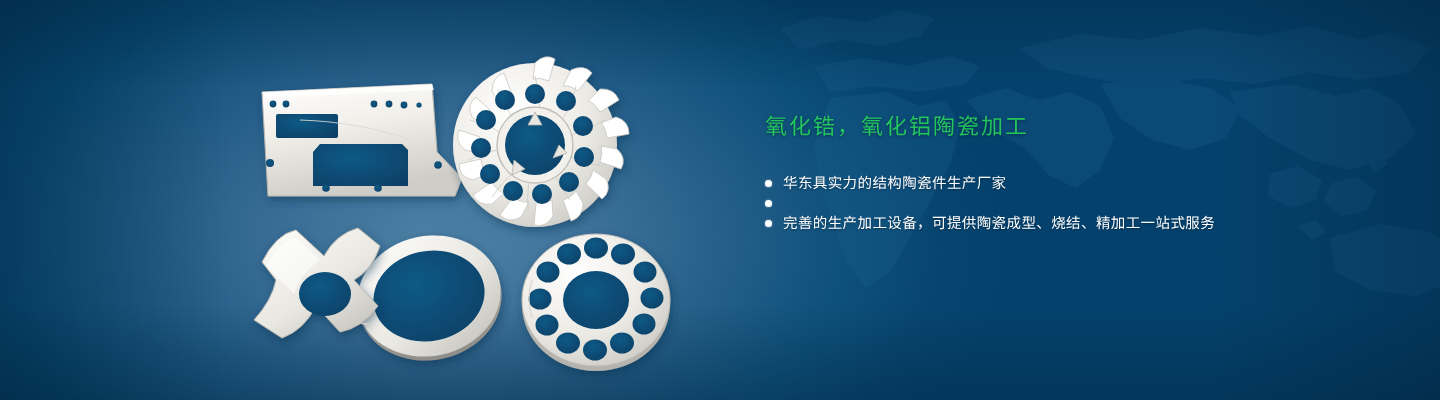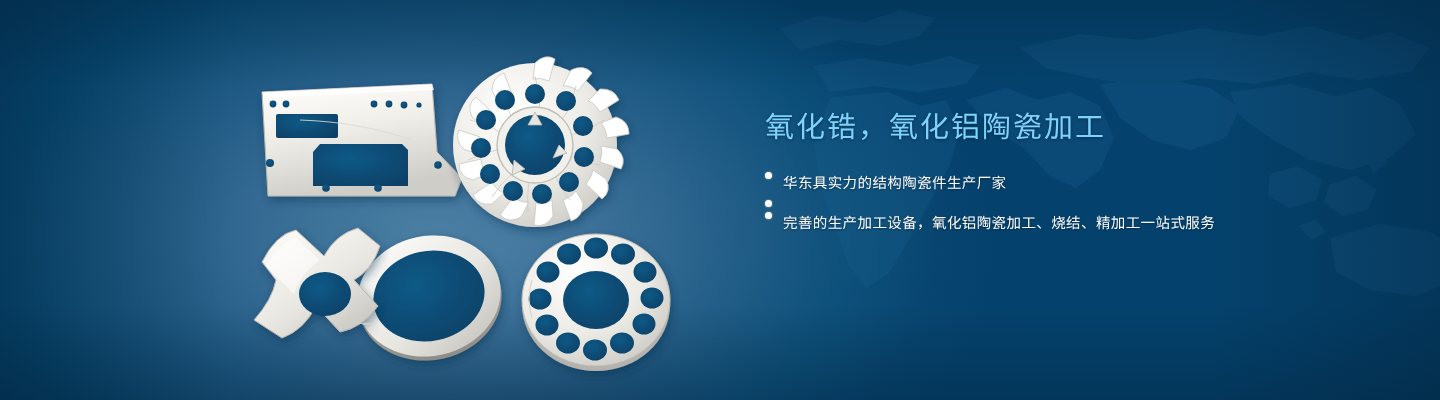--- a/index.html
+++ b/index.html
@@ -37,32 +37,32 @@
   .worldmap path{fill:#1b5f8d;}
 
   
   .parts{position:absolute;left:0;top:0;width:720px;height:400px;}
 
   
   .copy{
     position:absolute;left:765px;top:108px;width:620px;
   }
   .headline{
-    color:#7dd3fc;
-    font-size:29px;
+    color:#22c55e;
+    font-size:22px;
     line-height:38px;
     letter-spacing:2px;
     font-weight:400;
     margin:0 0 26px 0;
     text-shadow:0 1px 3px rgba(0,20,40,.55);
     white-space:nowrap;
   }
   .bullets{list-style:none;margin:0;padding:0;}
   .bullets li{
-    display:flex;
+    display:flex;align-items:center;
     color:#ffffff;
     font-size:14.5px;
     line-height:23px;
     margin-bottom:5px;
     letter-spacing:.4px;
     text-shadow:0 1px 2px rgba(0,20,40,.5);
     white-space:nowrap;
   }
   .dot{
     width:7px;height:7px;border-radius:50%;
@@ -243,18 +243,18 @@
     <ul class="bullets">
       <li>
         <span class="dot"></span>
         <span>华东具实力的结构陶瓷件生产厂家</span>
       </li>
       <li>
         <span class="dot"></span>
       </li>
       <li>
         <span class="dot"></span>
-        <span>完善的生产加工设备，氧化铝陶瓷加工、烧结、精加工一站式服务</span>
+        <span>完善的生产加工设备，可提供陶瓷成型、烧结、精加工一站式服务</span>
       </li>
     </ul>
   </div>
 
 </div>
 
 </body></html>

